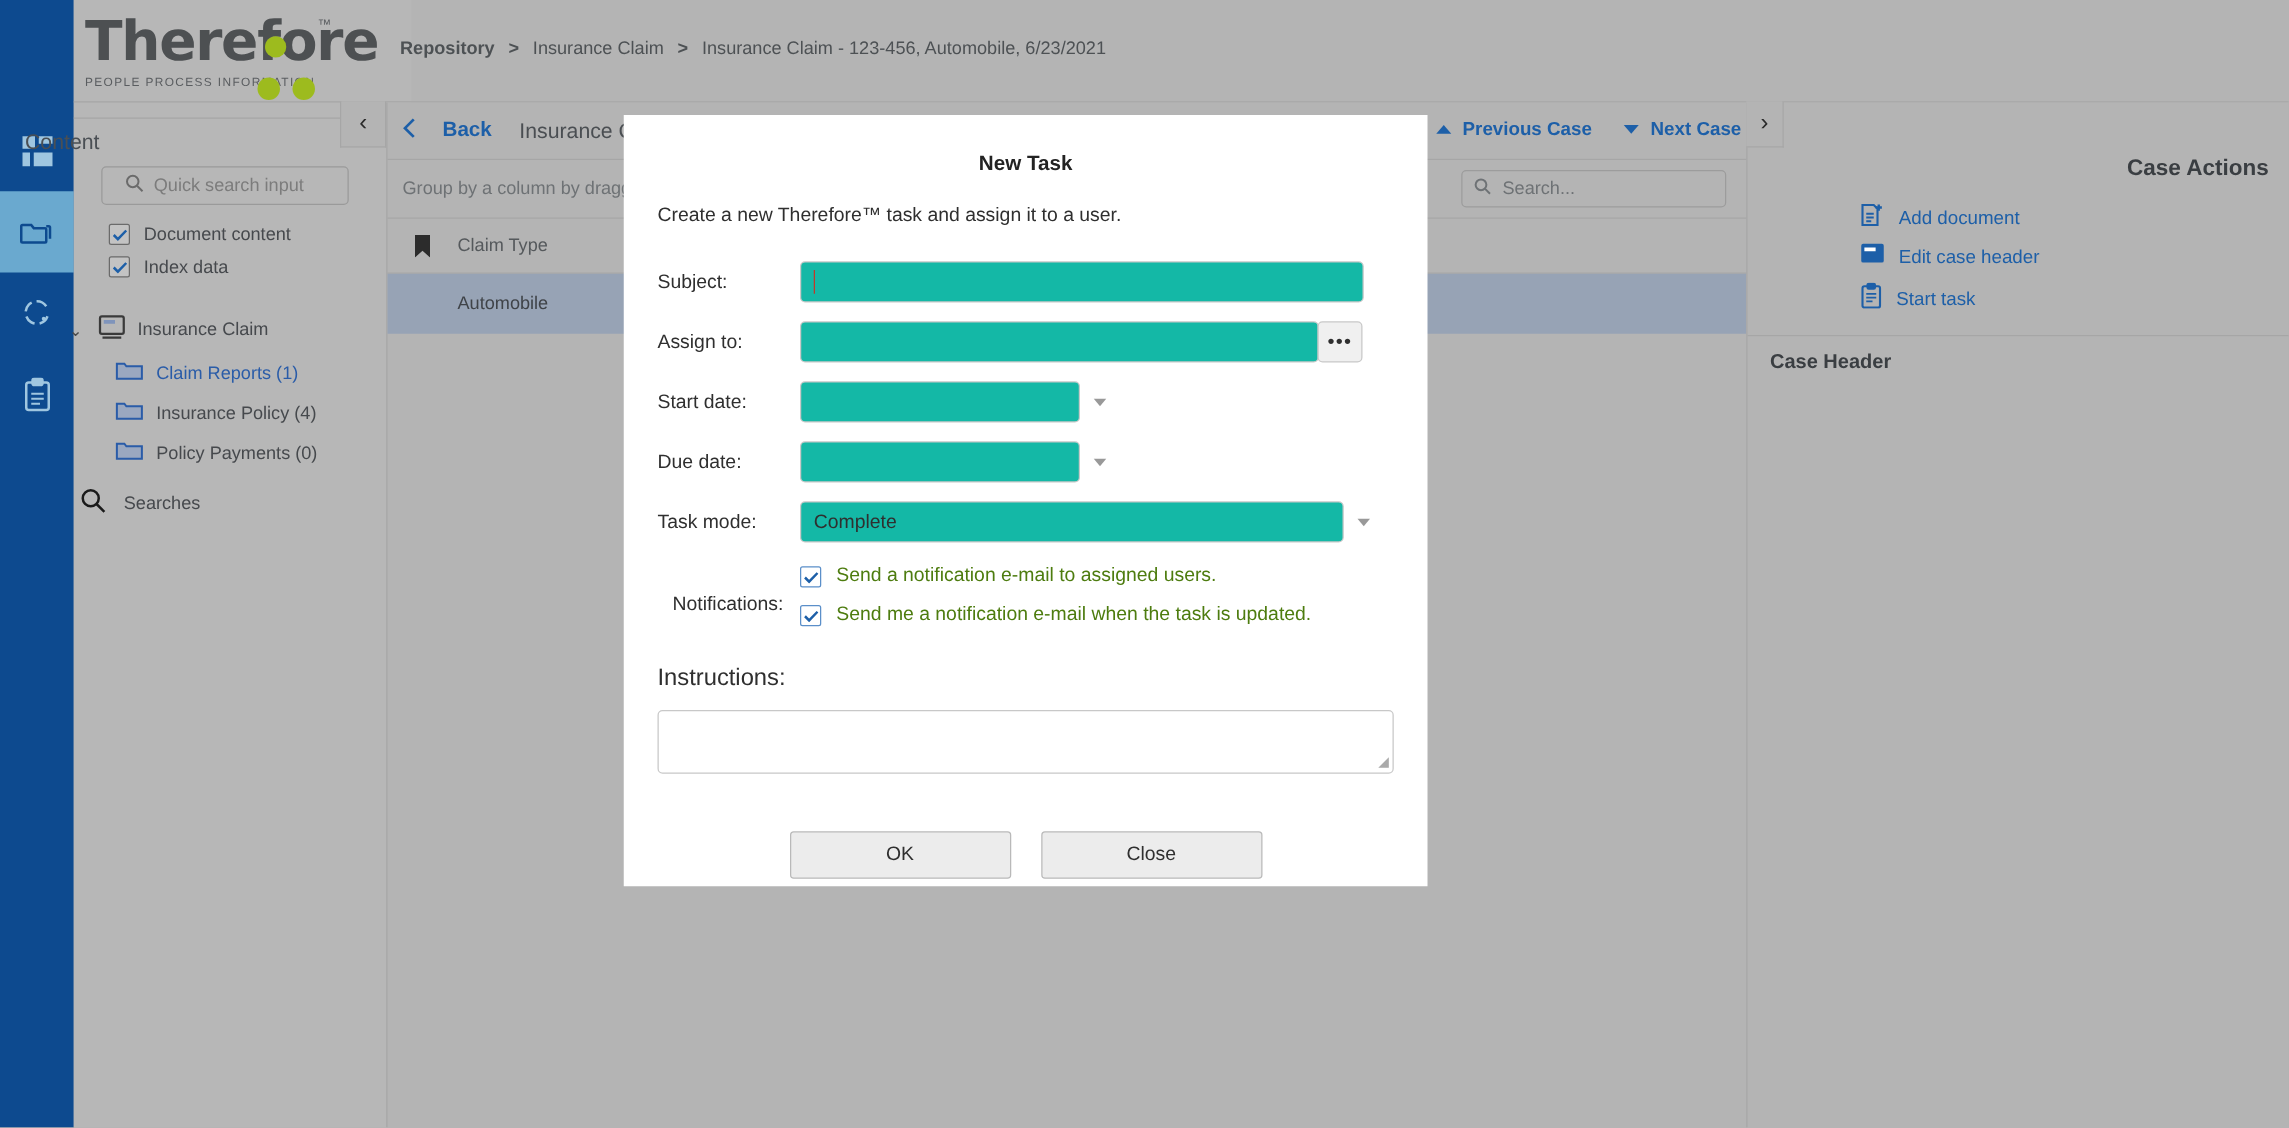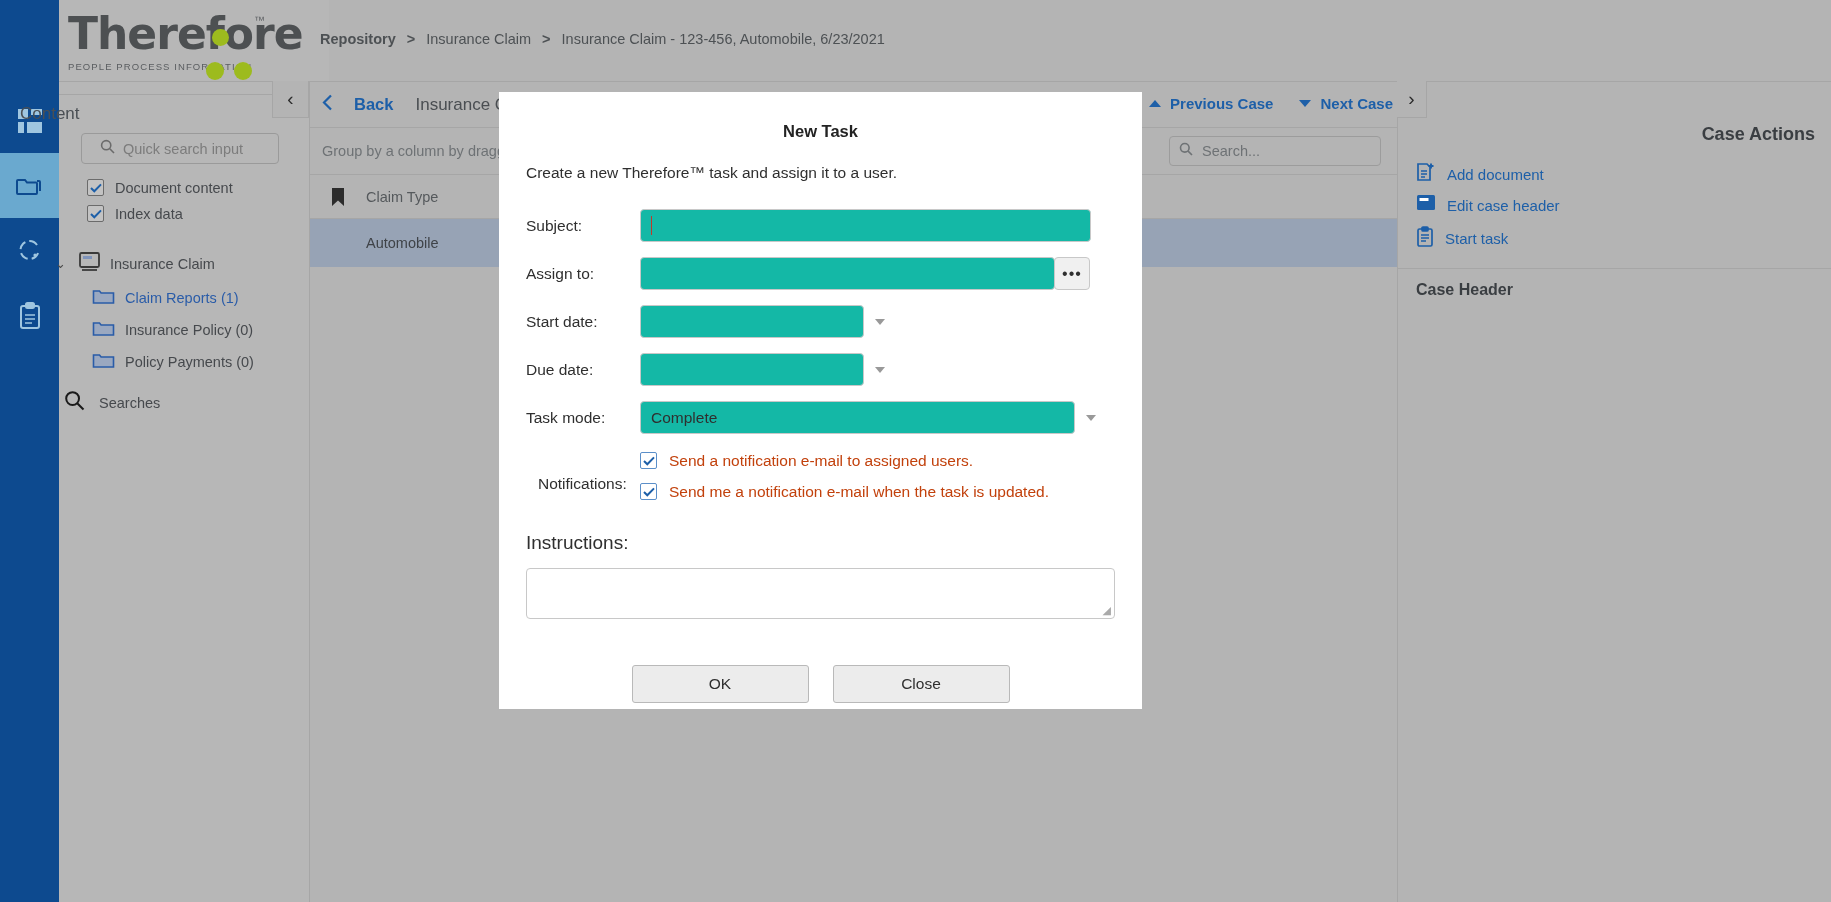--- a/index.html
+++ b/index.html
@@ -172,21 +172,21 @@
     position: absolute; left: 1397px; top: 81px; width: 30px; height: 37px;
     display: flex; align-items: center; justify-content: center;
     font-size: 19px; color: #2a2a2a; background: #b4b4b4;
     border-right: 1px solid #a6a6a6; border-bottom: 1px solid #a6a6a6;
   }
   .rp-title {
     position: absolute; right: 16px; top: 124px;
     font-size: 18px; font-weight: bold; color: #3a3e42;
   }
   .rp-action {
-    position: absolute; left: 1416px;
+    position: absolute; left: 1488px;
     display: flex; align-items: center; gap: 11px;
   }
   .rp-action .lbl { font-size: 15px; color: #1d5fa8; }
   .rp-sub {
     position: absolute; left: 1416px; top: 281px;
     font-size: 16px; font-weight: bold; color: #3a3e42;
   }
   .rp-divider {
     position: absolute; left: 1398px; top: 268px; width: 433px; height: 1px;
     background: #a6a6a6;
@@ -237,22 +237,22 @@
     width: 141px; padding-left: 39px;
     font-size: 15.5px; color: #2f2f2f;
   }
   .cb-blue {
     width: 17px; height: 17px; border: 1.5px solid #5b8fc9;
     border-radius: 2px; background: #fff;
     display: flex; align-items: center; justify-content: center;
     flex: none;
   }
   .notif-item {
-    display: flex; align-items: flex-start; gap: 12px;
-    font-size: 15.5px; color: #c2410c;
+    display: flex; align-items: flex-end; gap: 12px;
+    font-size: 15.5px; color: #4d7c0f;
   }
   .instr-label {
     padding-left: 27px; font-size: 19px; color: #2f2f2f;
     margin-top: 31px;
   }
   .textarea {
     margin: 14px 0 0 27px; width: 589px; height: 51px;
     border: 1px solid #c8c8c8; border-radius: 4px; background: #fff;
     position: relative;
   }
@@ -373,21 +373,21 @@
           </svg>
       </span>
       <span class="lbl">Claim Reports (1)</span>
     </div>
     <div class="tree-item" style="top:319px">
       <span>
         <svg width="23" height="18" viewBox="0 0 23 18" fill="#9aa8c0" stroke="#2a5ca8" stroke-width="1.6">
             <path d="M1.5 4 h6 l1.6 2 h12.4 v10 h-20 z"></path>
           </svg>
       </span>
-      <span class="lbl">Insurance Policy (0)</span>
+      <span class="lbl">Insurance Policy (4)</span>
     </div>
     <div class="tree-item" style="top:351px">
       <span>
         <svg width="23" height="18" viewBox="0 0 23 18" fill="#9aa8c0" stroke="#2a5ca8" stroke-width="1.6">
             <path d="M1.5 4 h6 l1.6 2 h12.4 v10 h-20 z"></path>
           </svg>
       </span>
       <span class="lbl">Policy Payments (0)</span>
     </div>
 

